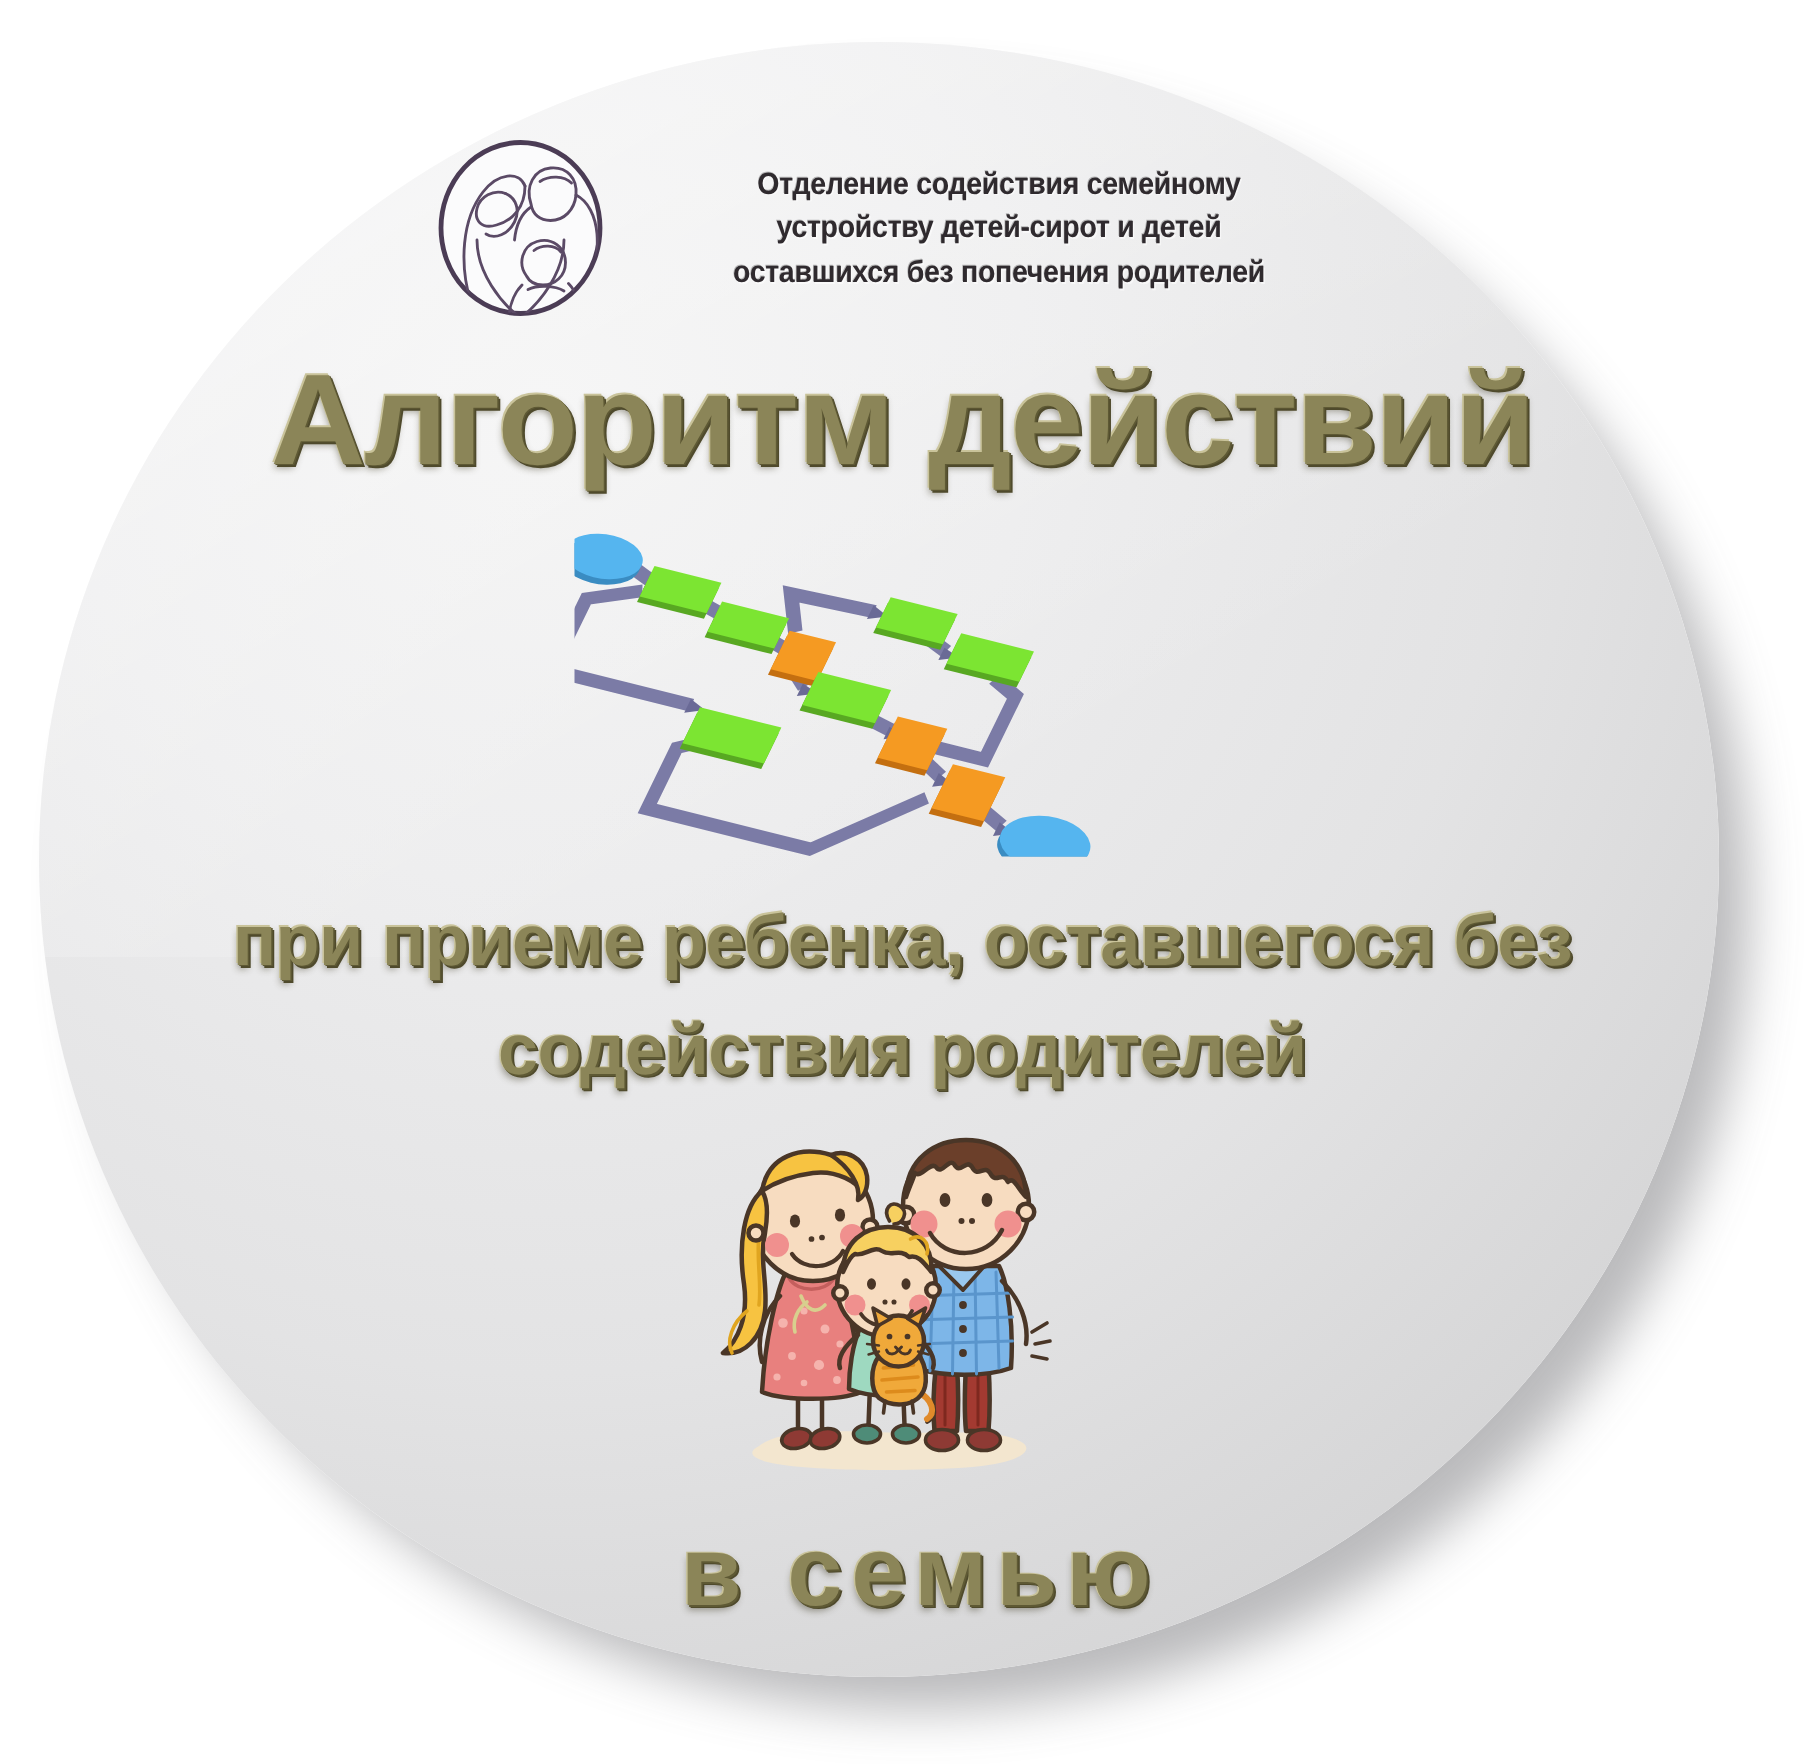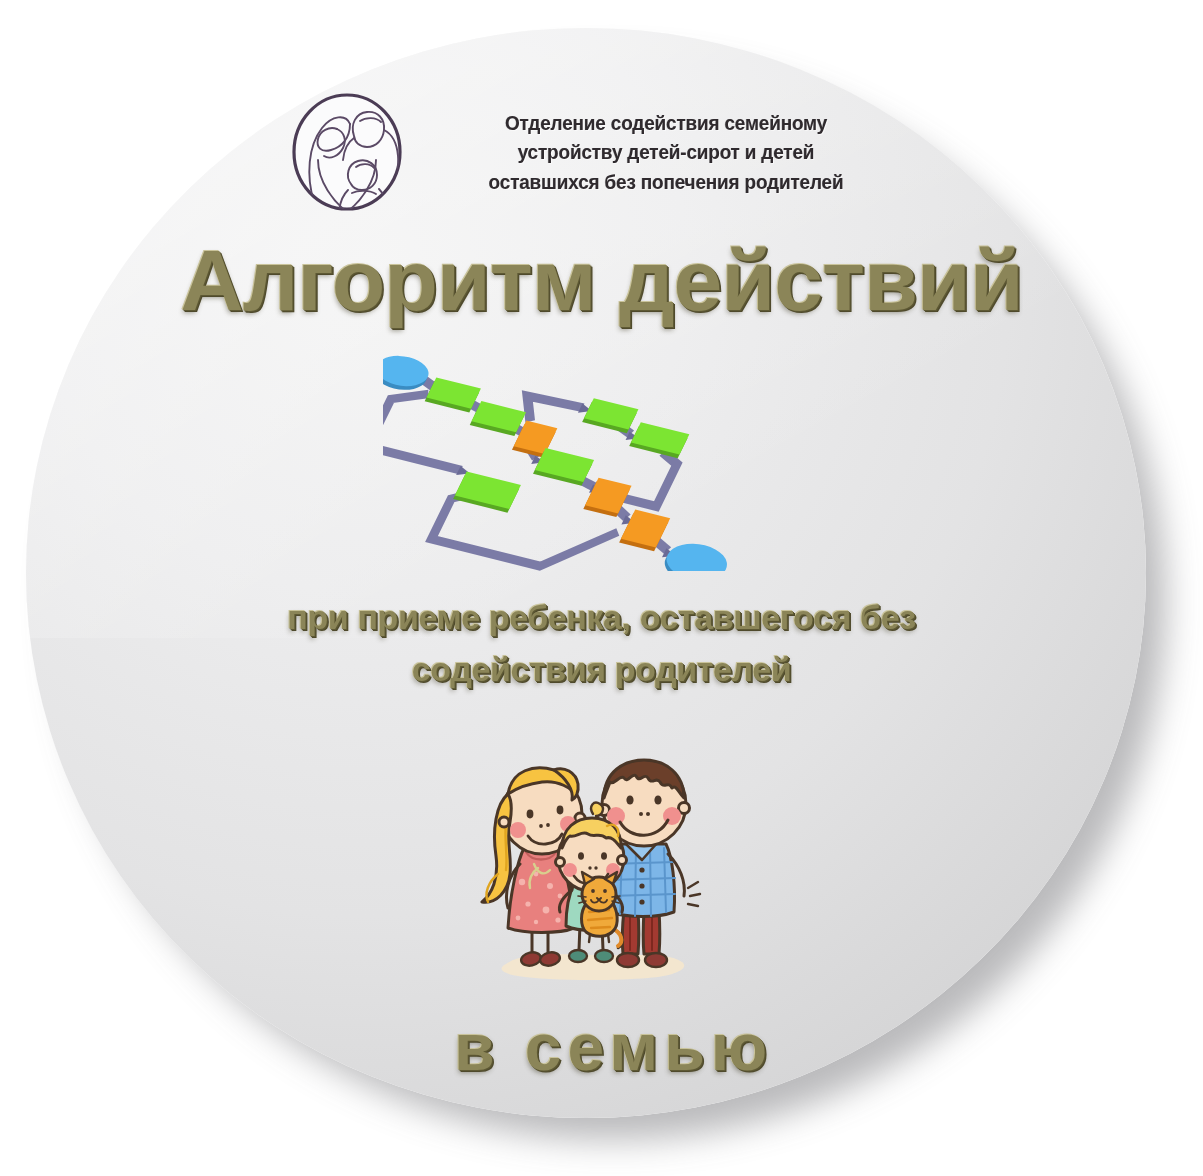--- a/index.html
+++ b/index.html
@@ -112,21 +112,21 @@
     height: 232px;
   }
   .flowchart-wrap svg { display: block; width: 100%; height: 100%; }
 
   
   .subtitle {
     position: absolute;
     left: 150px;
     top: 592px;
     width: 903px;
-    font-size: 34px;
+    font-size: 48px;
     line-height: 1.52;
     letter-spacing: -0.4px;
     text-align: center;
   }
   .subtitle .sub-line { display: block; }
 
   
   .family-wrap {
     position: absolute;
     left: 462px;

